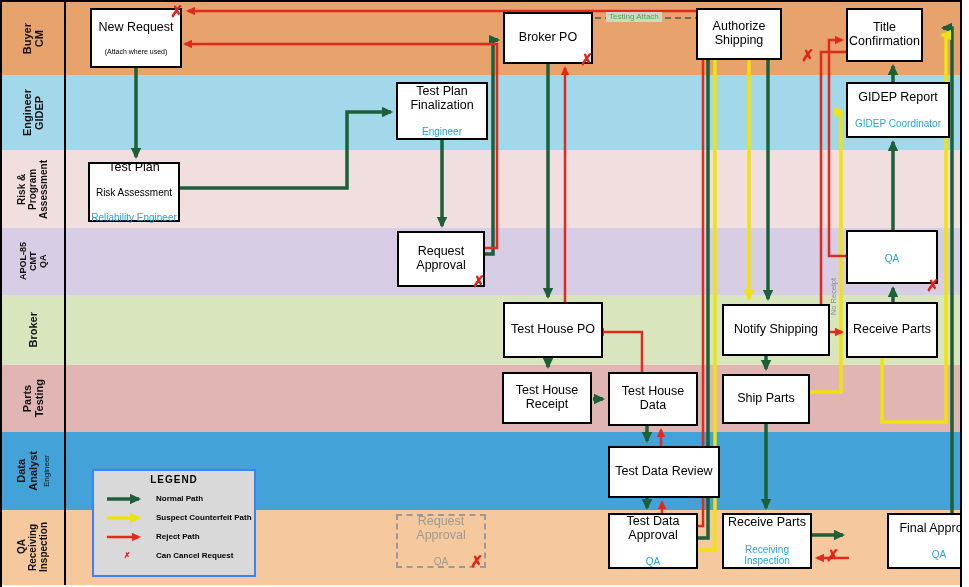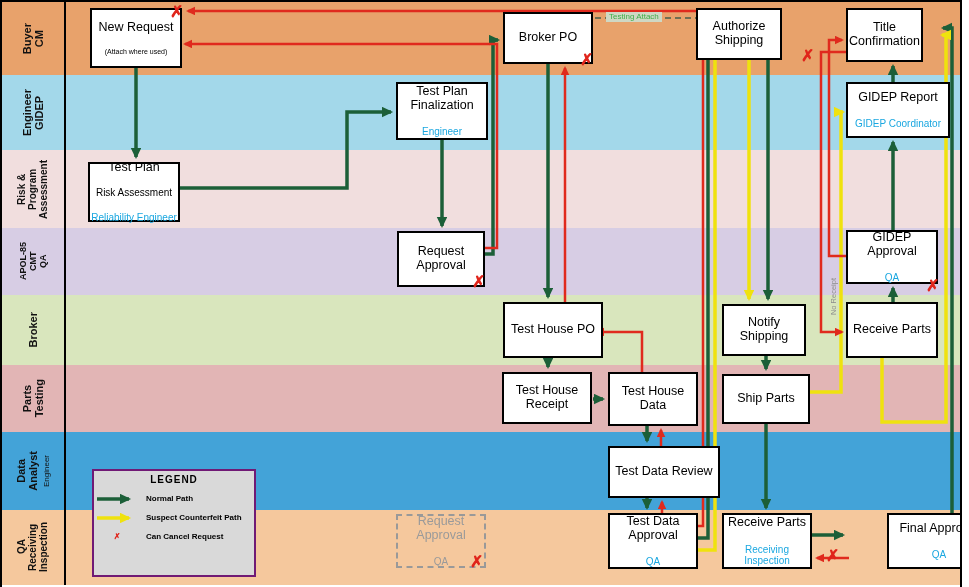--- a/index.html
+++ b/index.html
@@ -21,23 +21,23 @@
   .l8 .vlab{font-size:10px;}
   #wires{position:absolute;left:0;top:0;z-index:5;}
   .node{position:absolute;z-index:10;background:#fff;border:2px solid #000;box-sizing:border-box;display:flex;flex-direction:column;align-items:center;justify-content:center;text-align:center;font-size:12.5px;line-height:1.1;color:#000;padding:1px;gap:12px;}
   .nt{white-space:pre-line;}
   .line2{font-size:10px;margin-top:1px;text-align:right;}
   .subnote{font-size:7px;margin-top:1px;}
   .role{font-size:10px;color:#1aa7e0;margin-top:2px;}
   .ghost{border:2px dashed #999;background:transparent;color:#9a9a9a;}
   .ghost .role{color:#9a9a9a;}
   .xmark{position:absolute;z-index:20;color:#e0241a;font-size:16px;font-weight:700;line-height:1;}
-  .legend{position:absolute;left:90px;top:467px;width:164px;height:108px;background:#d9d9d9;border:2px solid #701a75;box-sizing:border-box;z-index:12;padding:3px 0 0 0;}
+  .legend{position:absolute;left:90px;top:467px;width:164px;height:108px;background:#d9d9d9;border:2px solid #3b82f6;box-sizing:border-box;z-index:12;padding:3px 0 0 0;}
   .legend-title{text-align:center;font-weight:700;font-size:10px;letter-spacing:1px;margin-bottom:4px;}
-  .lrow{display:flex;align-items:center;gap:6px;height:19px;}
+  .lrow{display:flex;align-items:center;gap:6px;padding-left:10px;height:19px;}
   .lrow span{font-size:8px;font-weight:700;}
   .lx{color:#e0241a;font-size:14px;font-weight:700;width:46px;text-align:center;}
   .note-bypass{position:absolute;left:604px;top:10px;z-index:8;font-size:8px;color:#3fae49;background:#cfd8c4;padding:0 3px;line-height:1.2;}
   .note-noreceipt{position:absolute;left:827px;top:276px;z-index:8;font-size:7.5px;color:#8c8c8c;writing-mode:vertical-rl;transform:rotate(180deg);}
 </style>
 </head>
 <body>
 
 <div id="diagram">
 
@@ -174,27 +174,26 @@
   </div>
   <div class="node" style="left:86px;top:160px;width:92px;height:60px">
     <span class="nt">Test Plan</span>
     <span class="line2">Risk Assessment</span>
     <span class="role">Reliability Engineer</span>
   </div>
   <div class="node" style="left:395px;top:229px;width:88px;height:56px">
     <span class="nt">Request Approval</span>
   </div>
   <div class="node" style="left:844px;top:228px;width:92px;height:54px">
-    <span class="nt">GIDEP Approval</span>
     <span class="role">QA</span>
   </div>
   <div class="node" style="left:501px;top:300px;width:100px;height:56px">
     <span class="nt">Test House PO</span>
   </div>
-  <div class="node" style="left:720px;top:302px;width:84px;height:52px">
+  <div class="node" style="left:720px;top:302px;width:108px;height:52px">
     <span class="nt">Notify Shipping</span>
   </div>
   <div class="node" style="left:844px;top:300px;width:92px;height:56px">
     <span class="nt">Receive Parts</span>
   </div>
   <div class="node" style="left:500px;top:370px;width:90px;height:52px">
     <span class="nt">Test House Receipt</span>
   </div>
   <div class="node" style="left:606px;top:370px;width:90px;height:54px">
     <span class="nt">Test House Data</span>
@@ -238,18 +237,24 @@
         </svg>
       <span>Normal Path</span>
     </div>
     <div class="lrow">
       <svg width="46" height="10">
           <line x1="3" y1="5" x2="35" y2="5" stroke="#efe20e" stroke-width="3.5" marker-end="url(#ah-y)"></line>
         </svg>
       <span>Suspect Counterfeit Path</span>
     </div>
     <div class="lrow">
+      <svg width="46" height="10">
+          <line x1="3" y1="5" x2="35" y2="5" stroke="#e02a1d" stroke-width="2.5" marker-end="url(#ah-r)"></line>
+        </svg>
+      <span>Reject Path</span>
+    </div>
+    <div class="lrow">
       <span class="lx">✗</span>
       <span>Can Cancel Request</span>
     </div>
   </div>
 
 </div>
 
 </body></html>

